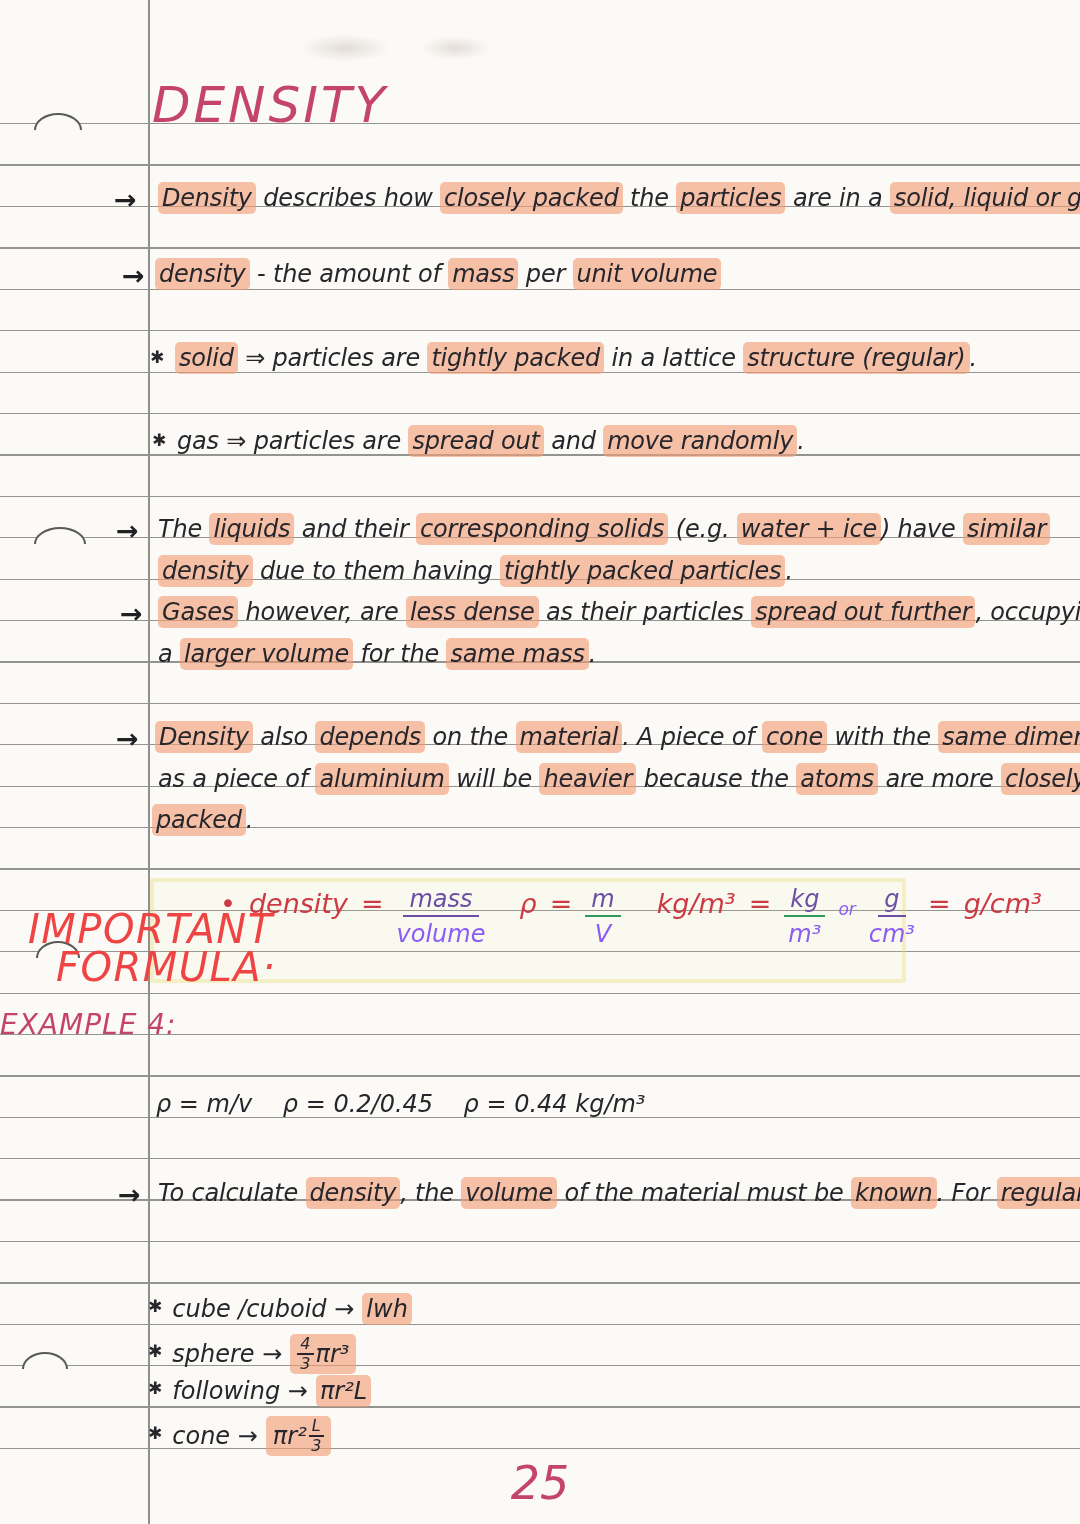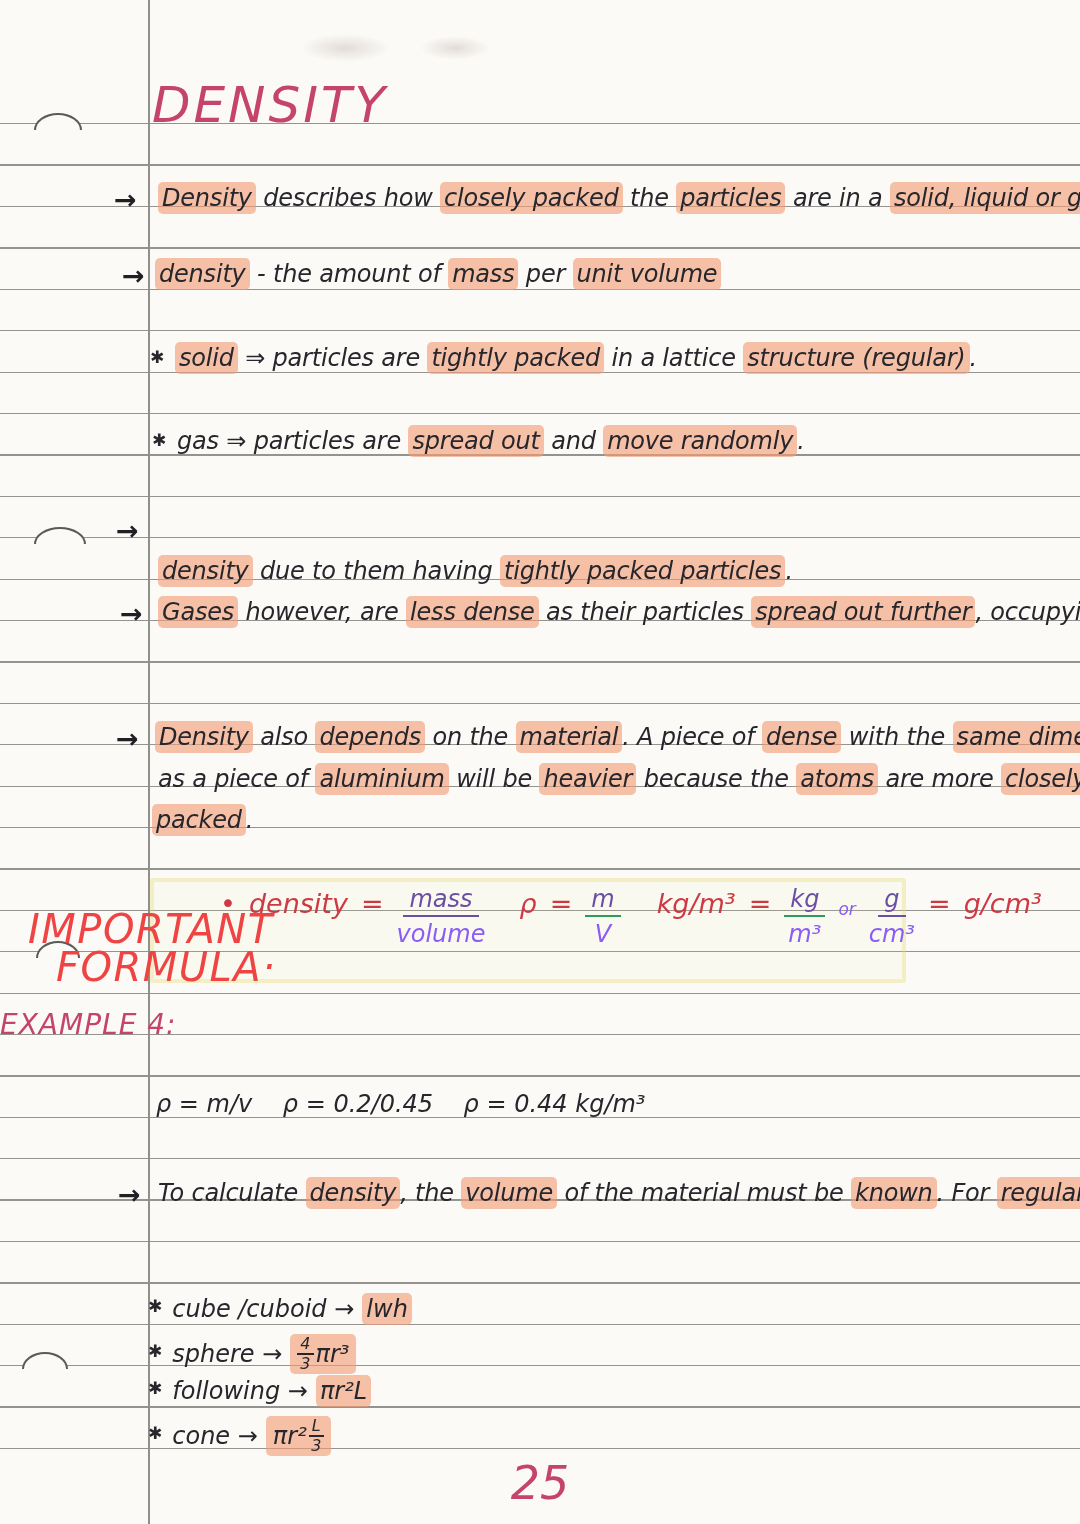--- a/index.html
+++ b/index.html
@@ -60,26 +60,28 @@
   <div class="line" style="left:150px;top:341px;">
     <span class="star">✱</span><span><span class="hl">solid</span><span> ⇒ particles are </span><span class="hl">tightly packed</span><span> in a lattice </span><span class="hl">structure (regular)</span><span>.</span></span>
   </div>
 
   <div class="line" style="left:155px;top:257px;"><span class="hl">density</span><span> - the amount of </span><span class="hl">mass</span><span> per </span><span class="hl">unit volume</span></div>
   <div class="line" style="left:152px;top:424px;">
     <span class="star">✱</span><span><span>gas ⇒ particles are </span><span class="hl">spread out</span><span> and </span><span class="hl">move randomly</span><span>.</span></span>
   </div>
 
   <span class="arrow" style="left:116px;top:515px;">→</span>
+  <div class="line" style="left:158px;top:512px;"><span>The </span><span class="hl">liquids</span><span> and their </span><span class="hl">corresponding solids</span><span> (e.g. </span><span class="hl">water + ice</span><span>) have </span><span class="hl">similar</span></div>
   <div class="line" style="left:158px;top:554px;text-align:right;"><span class="hl">density</span><span> due to them having </span><span class="hl">tightly packed particles</span><span>.</span></div>
   <span class="arrow" style="left:120px;top:598px;">→</span>
   <div class="line" style="left:158px;top:595px;"><span class="hl">Gases</span><span> however, are </span><span class="hl">less dense</span><span> as their particles </span><span class="hl">spread out further</span><span>, occupying</span></div>
+  <div class="line" style="left:158px;top:637px;"><span>a </span><span class="hl">larger volume</span><span> for the </span><span class="hl">same mass</span><span>.</span></div>
 
   <span class="arrow" style="left:116px;top:723px;">→</span>
-  <div class="line" style="left:155px;top:720px;"><span class="hl">Density</span><span> also </span><span class="hl">depends</span><span> on the </span><span class="hl">material</span><span>. A piece of </span><span class="hl">dense</span><span> with the </span><span class="hl">same dimensions</span></div>
+  <div class="line" style="left:155px;top:720px;"><span class="hl">Density</span><span> also </span><span class="hl">depends</span><span> on the </span><span class="hl">material</span><span>. A piece of </span><span class="hl">cone</span><span> with the </span><span class="hl">same dimensions</span></div>
   <div class="line" style="left:158px;top:762px;"><span>as a piece of </span><span class="hl">aluminium</span><span> will be </span><span class="hl">heavier</span><span> because the </span><span class="hl">atoms</span><span> are more </span><span class="hl">closely</span></div>
   <div class="line" style="left:152px;top:803px;"><span class="hl">packed</span><span>.</span></div>
 
   <div class="fbox"></div>
   <div class="flabel" style="left:28px;top:884px;">IMPORTANT</div>
   <div class="flabel" style="left:56px;top:922px;">FORMULA·</div>
 
   <div class="formula-row">
     <span class="word red">•</span>
     <span class="word red">density</span>

